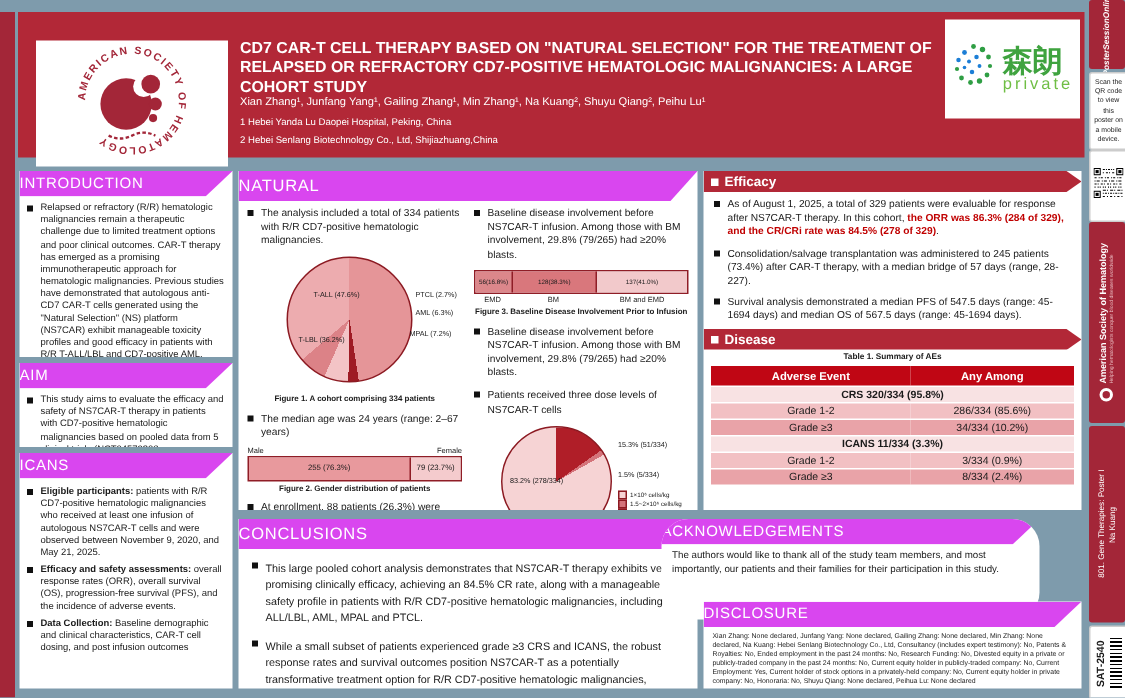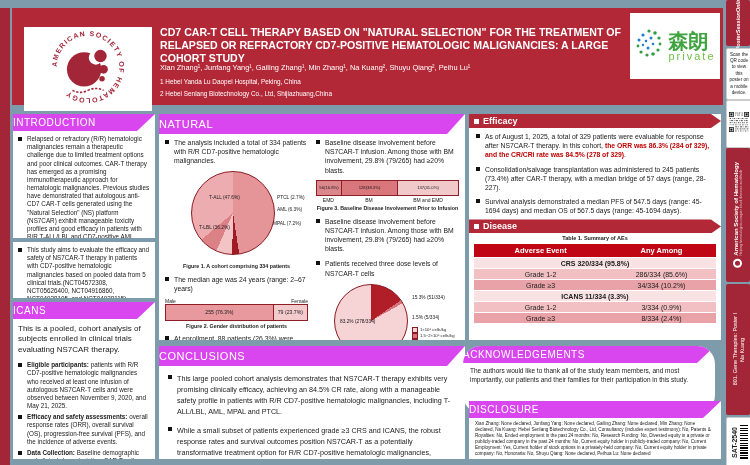--- a/index.html
+++ b/index.html
@@ -105,29 +105,29 @@
 
 <div class="panel" style="left:13px;top:114px;width:142px;height:124px;">
   <div class="band band-sm">INTRODUCTION</div>
   <div style="padding:4px 5px;">
     <div class="bullet txt" style="margin-bottom:4px;">Relapsed or refractory (R/R) hematologic malignancies remain a therapeutic challenge due to limited treatment options and poor clinical outcomes. CAR-T therapy has emerged as a promising immunotherapeutic approach for hematologic malignancies. Previous studies have demonstrated that autologous anti-CD7 CAR-T cells generated using the "Natural Selection" (NS) platform (NS7CAR) exhibit manageable toxicity profiles and good efficacy in patients with R/R T-ALL/LBL and CD7-positive AML.</div>
 
   </div>
 </div>
 
 <div class="panel" style="left:13px;top:242px;width:142px;height:56px;">
+  <div class="band band-sm">AIM</div>
   <div style="padding:4px 5px;">
     <div class="bullet txt">This study aims to evaluate the efficacy and safety of NS7CAR-T therapy in patients with CD7-positive hematologic malignancies based on pooled data from 5 clinical trials.(NCT04572308, NCT05626400, NCT04916860, NCT04928105, and NCT04938115)</div>
   </div>
 </div>
 
 <div class="panel" style="left:13px;top:302px;width:142px;height:157px;">
   <div class="band band-sm">ICANS</div>
   <div style="padding:5px 5px;">
-    <div style="font-size:8px;line-height:1.3;margin-bottom:6px;">This is a pooled, cohort analysis of subjects enrolled in clinical trials evaluating NS7CAR therapy.</div>
     <div class="bullet txt" style="margin-bottom:3px;"><span class="b">Eligible participants:</span><span> patients with R/R CD7-positive hematologic malignancies who received at least one infusion of autologous NS7CAR-T cells and were observed between November 9, 2020, and May 21, 2025.</span></div>
     <div class="bullet txt" style="margin-bottom:3px;"><span class="b">Efficacy and safety assessments:</span><span> overall response rates (ORR), overall survival (OS), progression-free survival (PFS), and the incidence of adverse events.</span></div>
     <div class="bullet txt"><span class="b">Data Collection:</span><span> Baseline demographic and clinical characteristics, CAR-T cell dosing, and post infusion outcomes</span></div>
   </div>
 </div>
 
 <div class="panel" style="left:159px;top:114px;width:306px;height:226px;">
   <div class="band band-md">NATURAL</div>
   <div style="display:flex;padding:4px 6px;gap:8px;">
 
@@ -256,21 +256,21 @@
       <td>3/334 (0.9%)</td>
     </tr>
     <tr class="g3">
       <td>Grade ≥3</td>
       <td>8/334 (2.4%)</td>
     </tr>
   </tbody>
     </table>
 </div>
 
-<div class="panel" style="left:463px;top:346px;width:252px;height:67px;border-radius:18px;">
+<div class="panel" style="left:441px;top:346px;width:252px;height:67px;border-radius:18px;">
   <div class="band band-sm">ACKNOWLEDGEMENTS</div>
   <div style="padding:4px 7px;font-size:6.5px;line-height:1.35;">The authors would like to thank all of the study team members, and most importantly, our patients and their families for their participation in this study.</div>
 </div>
 
 <div class="panel" style="left:469px;top:401px;width:252px;height:58px;">
   <div class="band band-sm">DISCLOSURE</div>
   <div style="padding:3px 6px;font-size:4.6px;line-height:1.3;">Xian Zhang: None declared, Junfang Yang: None declared, Gailing Zhang: None declared, Min Zhang: None declared, Na Kuang: Hebei Senlang Biotechnology Co., Ltd, Consultancy (includes expert testimony): No, Patents &amp; Royalties: No, Ended employment in the past 24 months: No, Research Funding: No, Divested equity in a private or publicly-traded company in the past 24 months: No, Current equity holder in publicly-traded company: No, Current Employment: Yes, Current holder of stock options in a privately-held company: No, Current equity holder in private company: No, Honoraria: No, Shuyu Qiang: None declared, Peihua Lu: None declared</div>
 </div>
 
 <div class="strip red" style="top:0;height:46px;display:flex;align-items:center;justify-content:center;">

